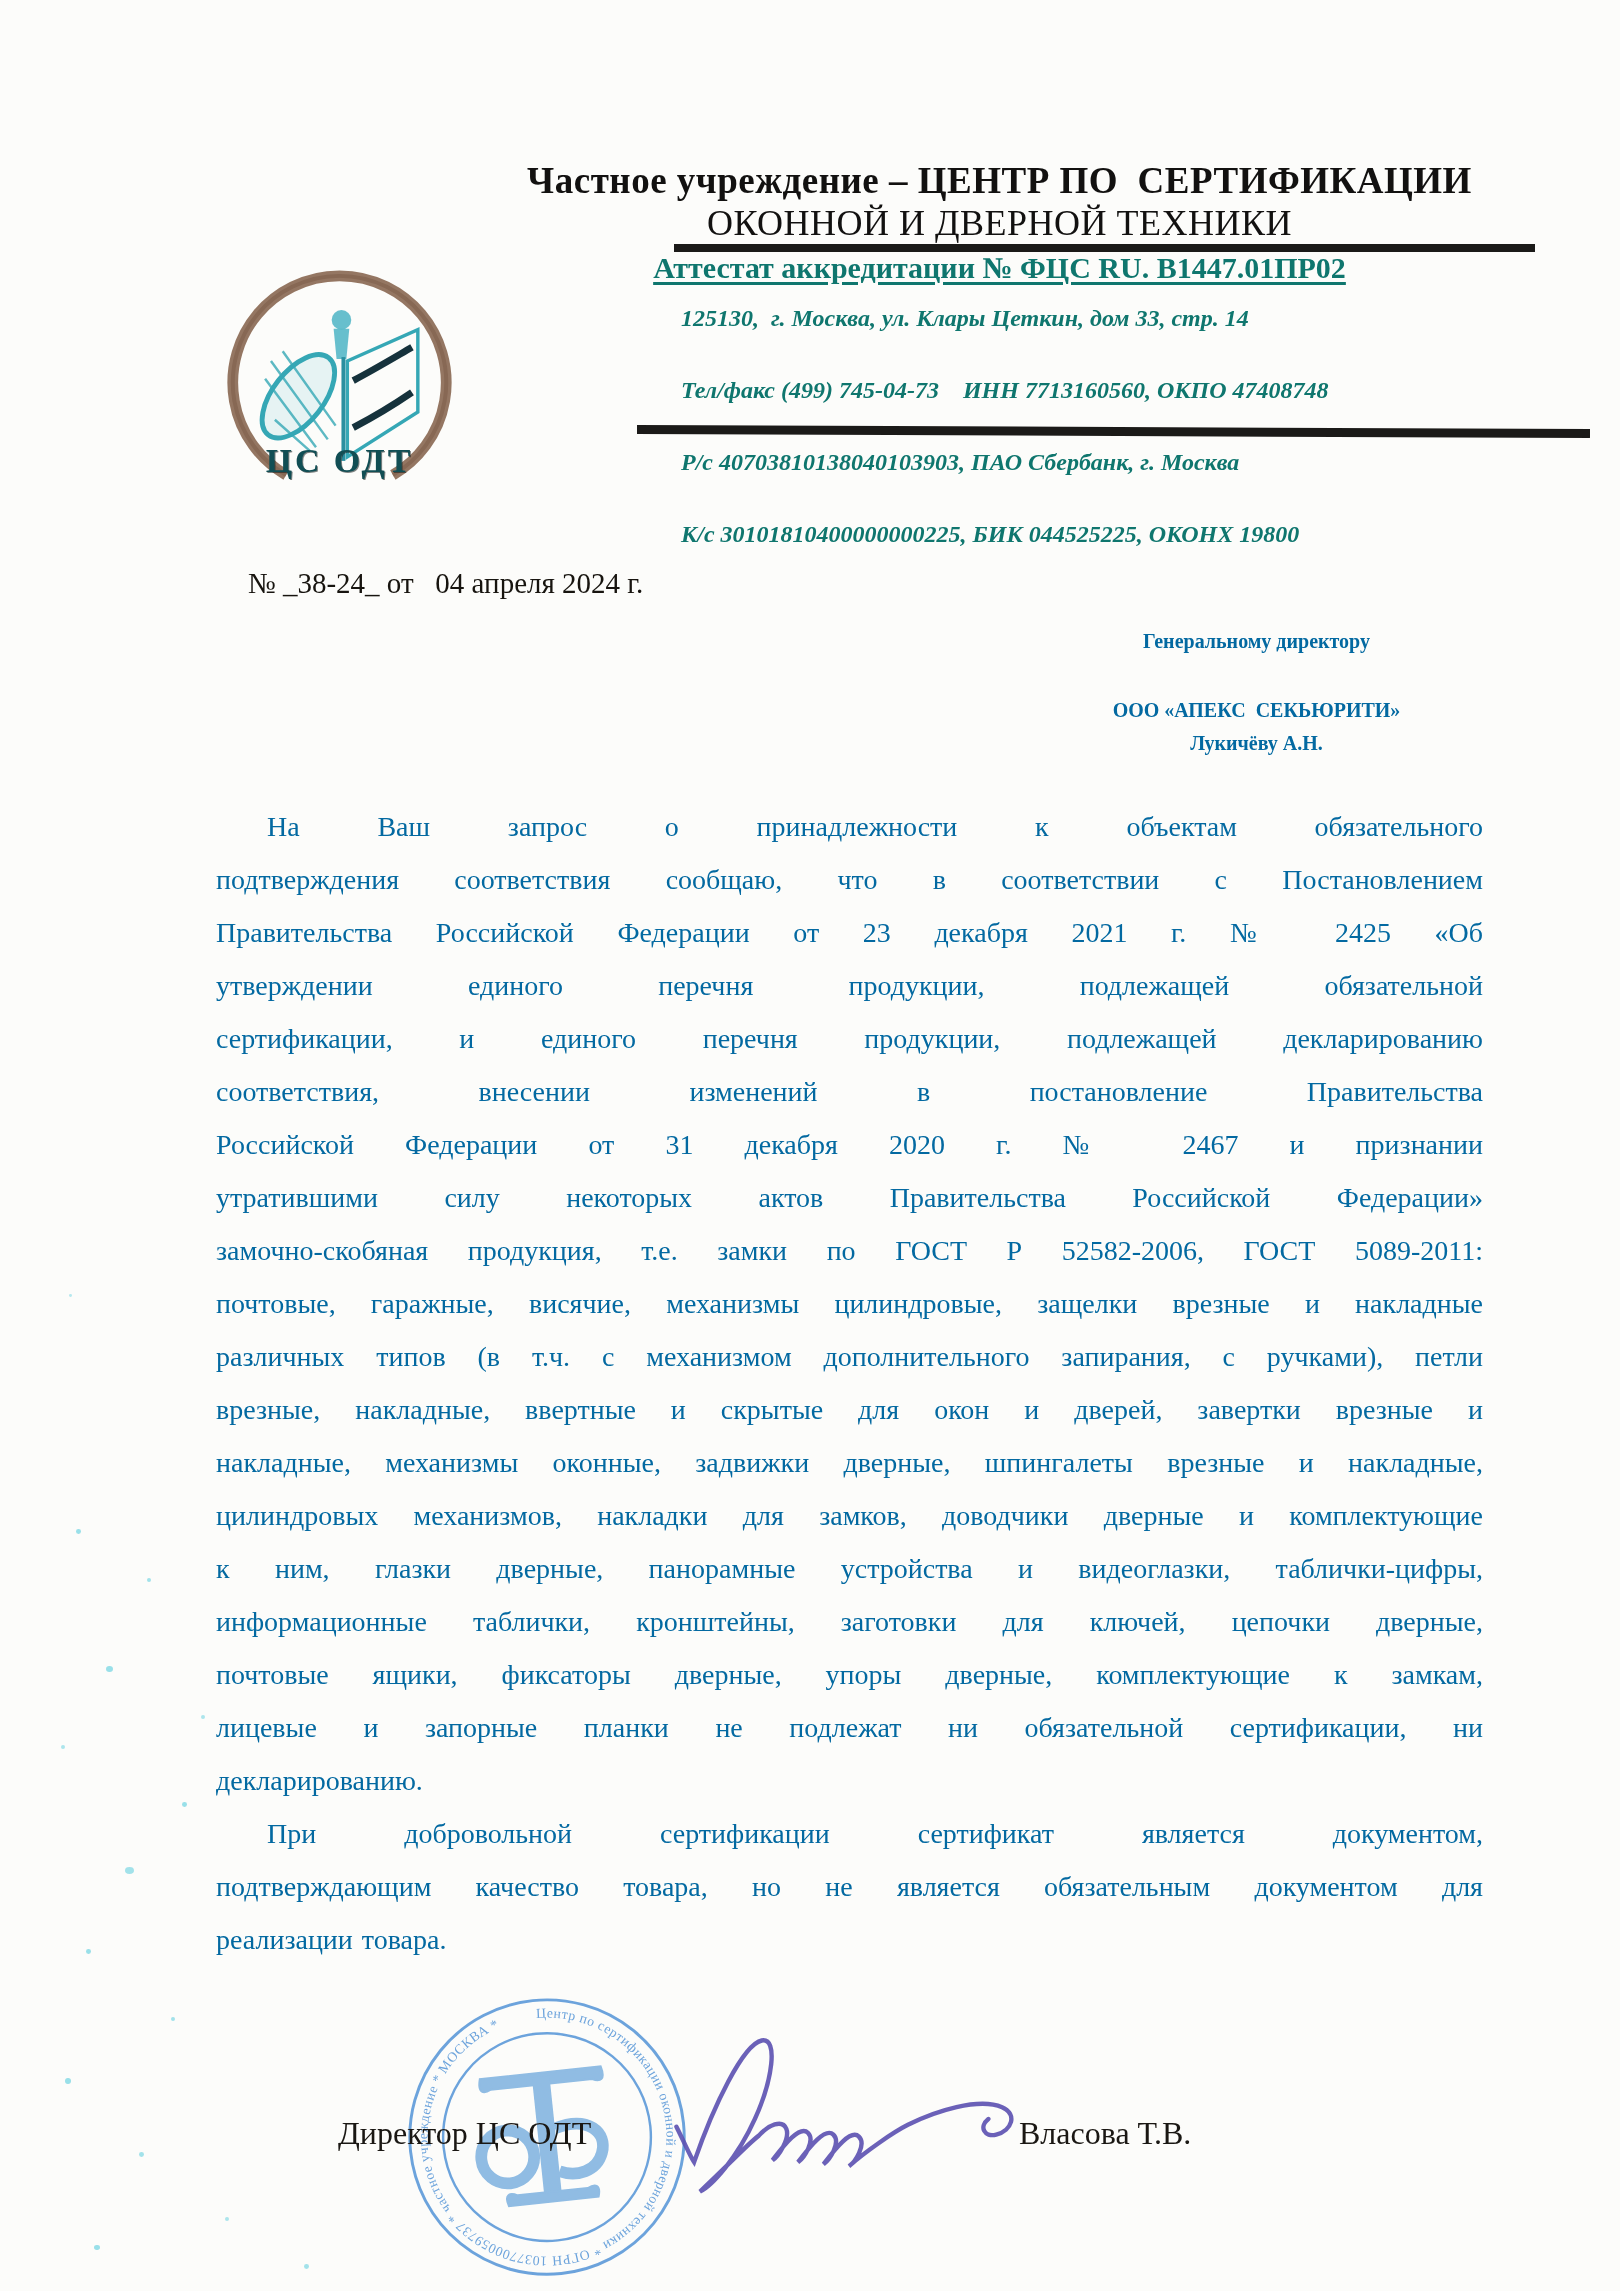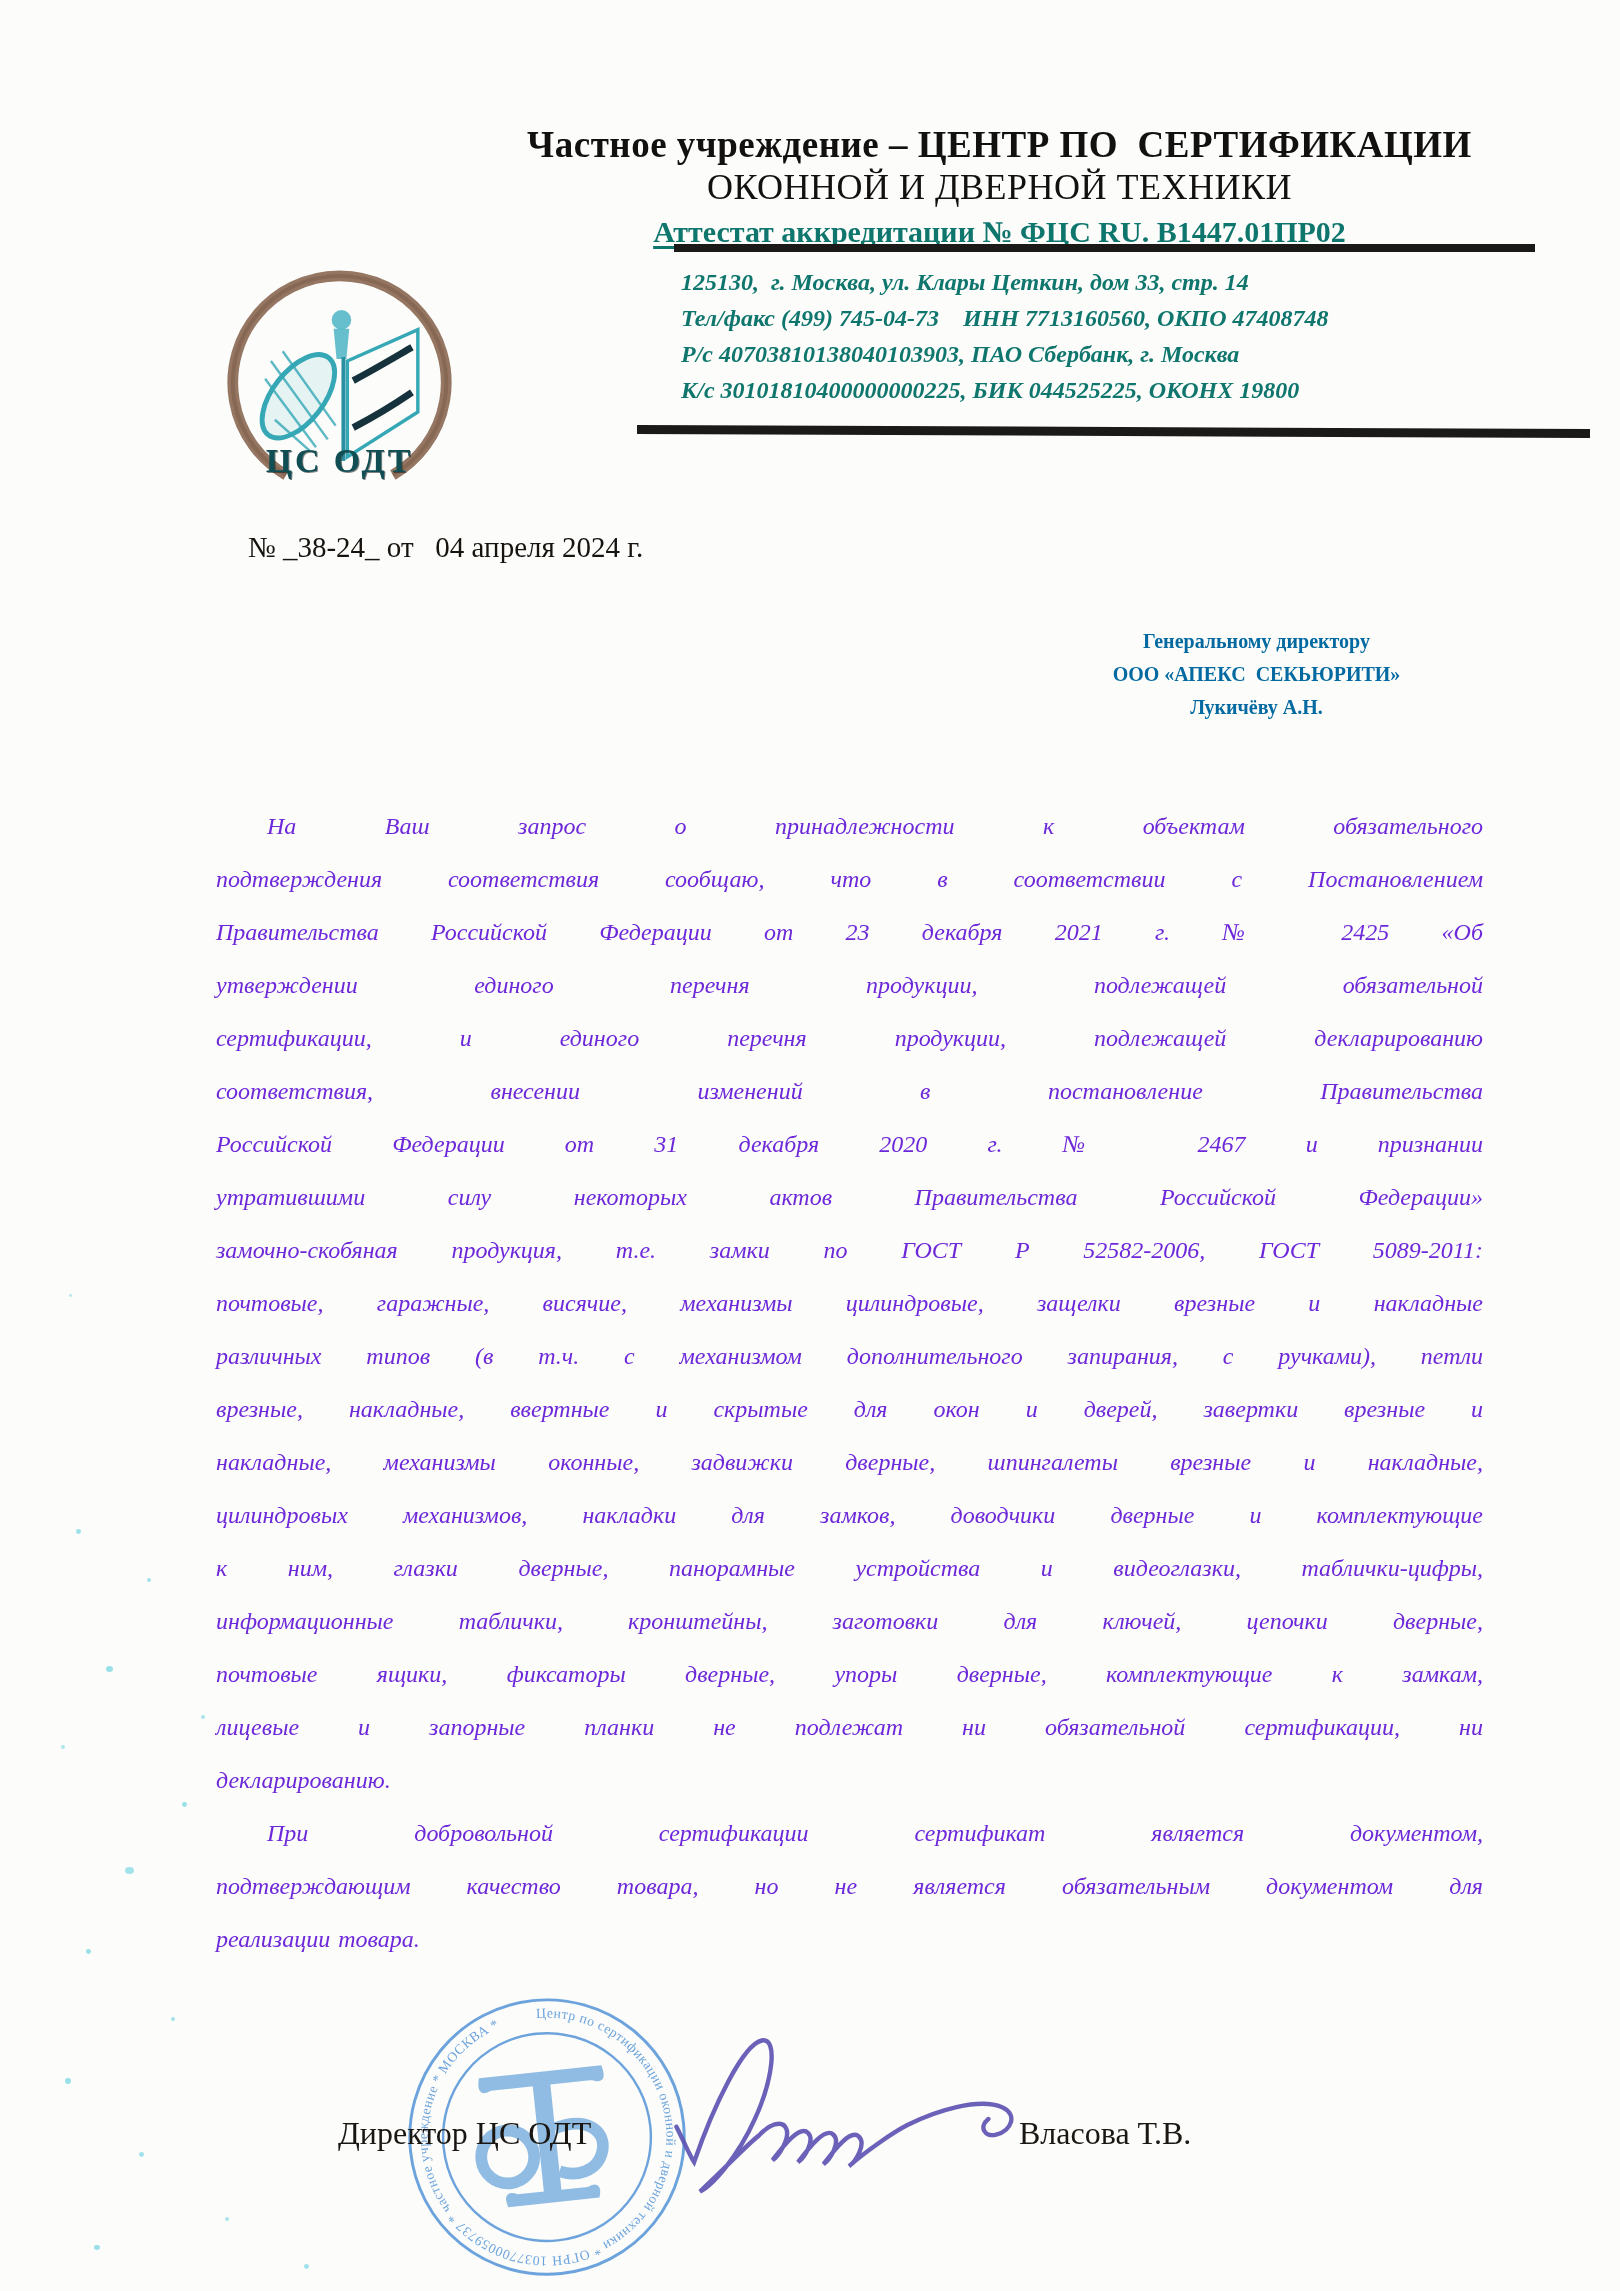--- a/index.html
+++ b/index.html
@@ -3,21 +3,21 @@
 <meta charset="utf-8">
 <style>
   html,body{margin:0;padding:0;background:#8a8a8a;}
   #page{
     position:relative;width:1620px;height:2292px;margin:0 auto;
     background:#fcfcfa;overflow:hidden;
     font-family:"Liberation Serif","DejaVu Serif",serif;
     color:#171513;
   }
   .abs{position:absolute;}
-  .pre{white-space:pre;}
+  .pre{white-space:pre;margin-top:36px;}
   
   #head-block{left:480px;top:123px;width:1039px;text-align:center;}
   .org1{font-size:37px;font-weight:700;line-height:43px;letter-spacing:0.5px;color:#121110;}
   .org2{font-size:36px;font-weight:400;line-height:43px;letter-spacing:0.5px;color:#121110;}
   .accr{font-size:30px;font-weight:700;line-height:33px;margin-top:5.9px;
         text-decoration:underline;text-underline-offset:3.9px;color:#0f766e;}
   .rule{background:#1b1a18;}
   #rule1{left:674px;top:244px;width:861px;height:7.8px;}
   #rule2{left:637px;top:427px;width:953px;height:8.8px;transform:rotate(.25deg);}
   #addr{left:681px;top:264px;width:745px;}
@@ -27,22 +27,22 @@
   #logo-caption{left:222px;top:442px;width:235px;text-align:center;
     font-size:34px;font-weight:700;letter-spacing:2.9px;color:#114e54;
     text-shadow:1px 1px 0 rgba(20,30,30,.55);}
   
   #refline{left:248px;top:531px;font-size:29px;color:#17140f;}
   #recipient{left:1031px;top:625px;width:451px;text-align:center;}
   #recipient .rline{font-size:20px;font-weight:700;line-height:33px;color:#0369a1;}
   
   #body-text{left:216px;top:800px;width:1267px;}
   .bline{
-    height:53px;line-height:53px;font-size:24px;color:#6d28d9;
-    text-align:justify;text-align-last:justify;word-spacing:2px;font-style:italic;
+    height:53px;line-height:53px;font-size:28px;color:#0369a1;
+    text-align:justify;text-align-last:justify;word-spacing:2px;
   }
   .bline.ind{text-indent:51px;}
   .bline.noj{text-align-last:left;}
   
   #director-label{left:338px;top:2115px;font-size:32px;color:#1a1713;z-index:6;text-align:center;}
   #exec-name{left:1019px;top:2115px;font-size:32px;color:#1a1713;z-index:6;}
   #stamp{left:400px;top:1990px;width:294px;height:302px;z-index:4;opacity:.92;}
   #signature-ink{left:647px;top:2009px;width:412px;height:216px;z-index:7;}
   .speck{position:absolute;border-radius:50%;background:#35c3d8;z-index:2;}
 </style>

